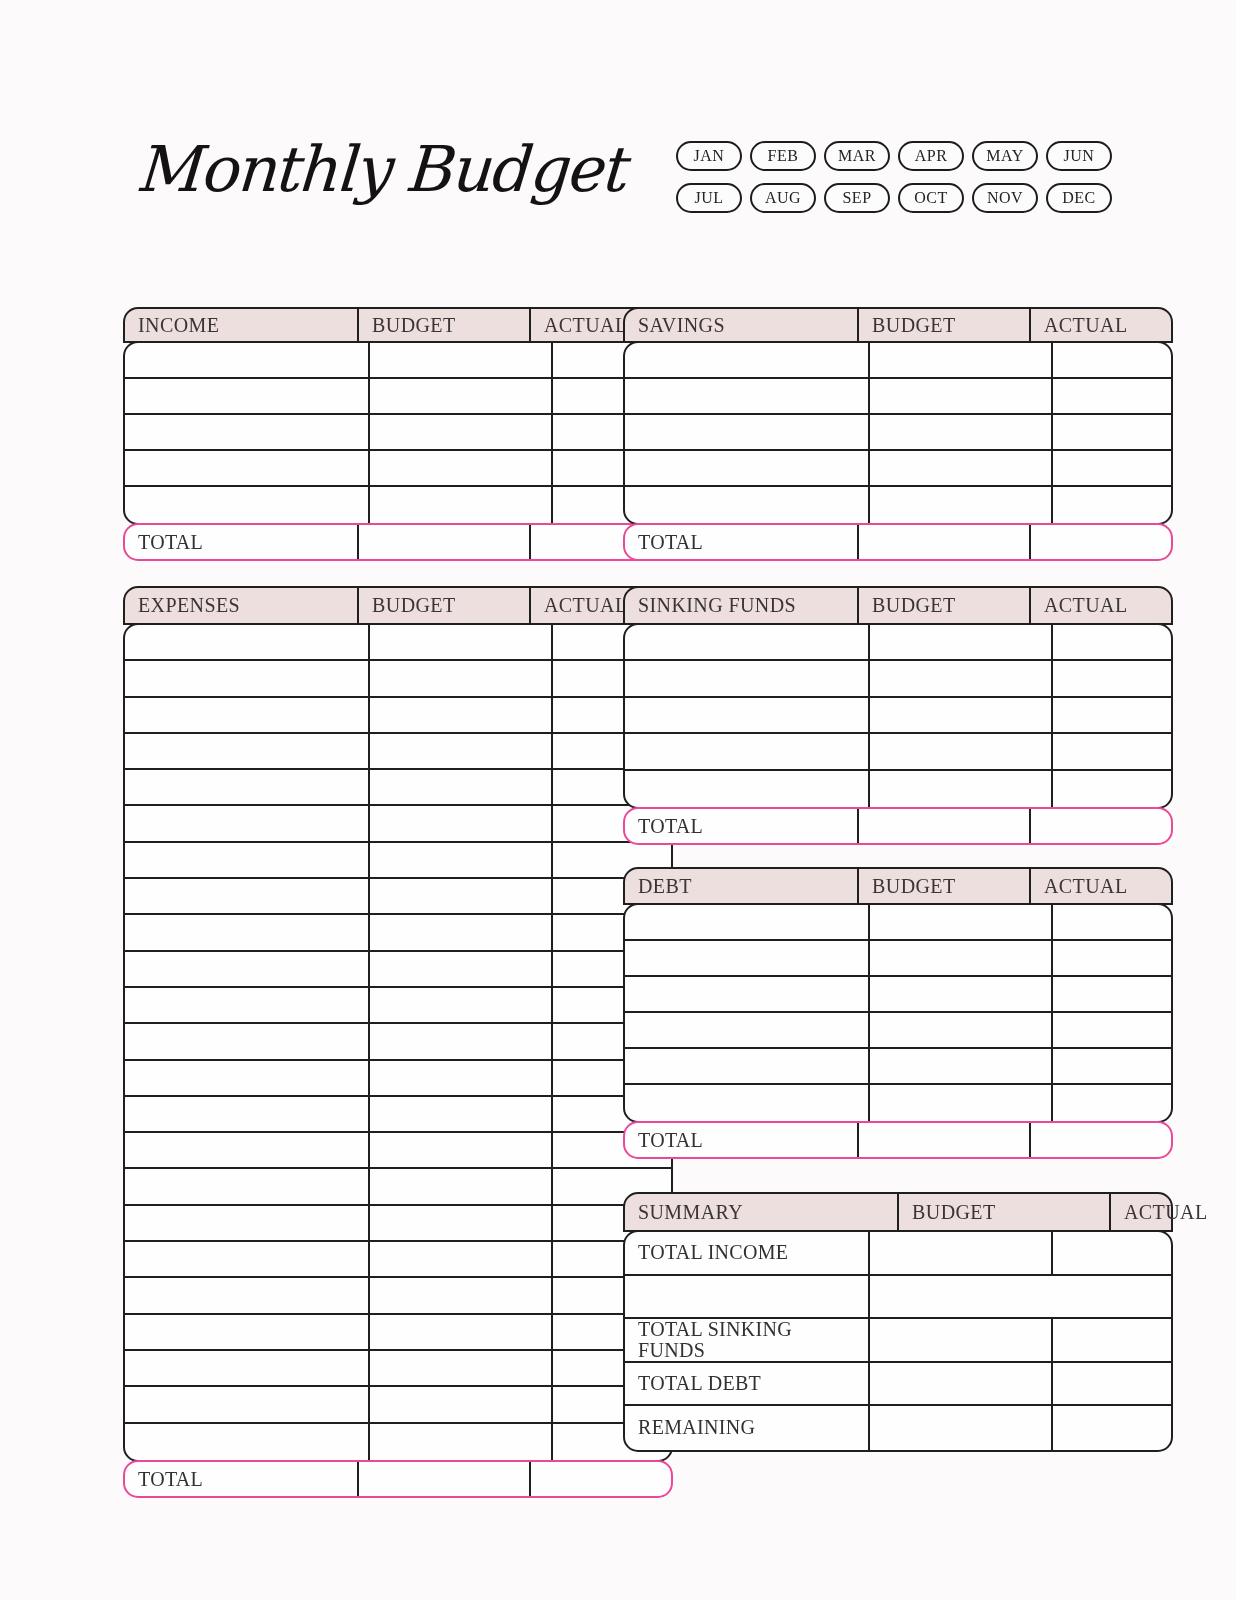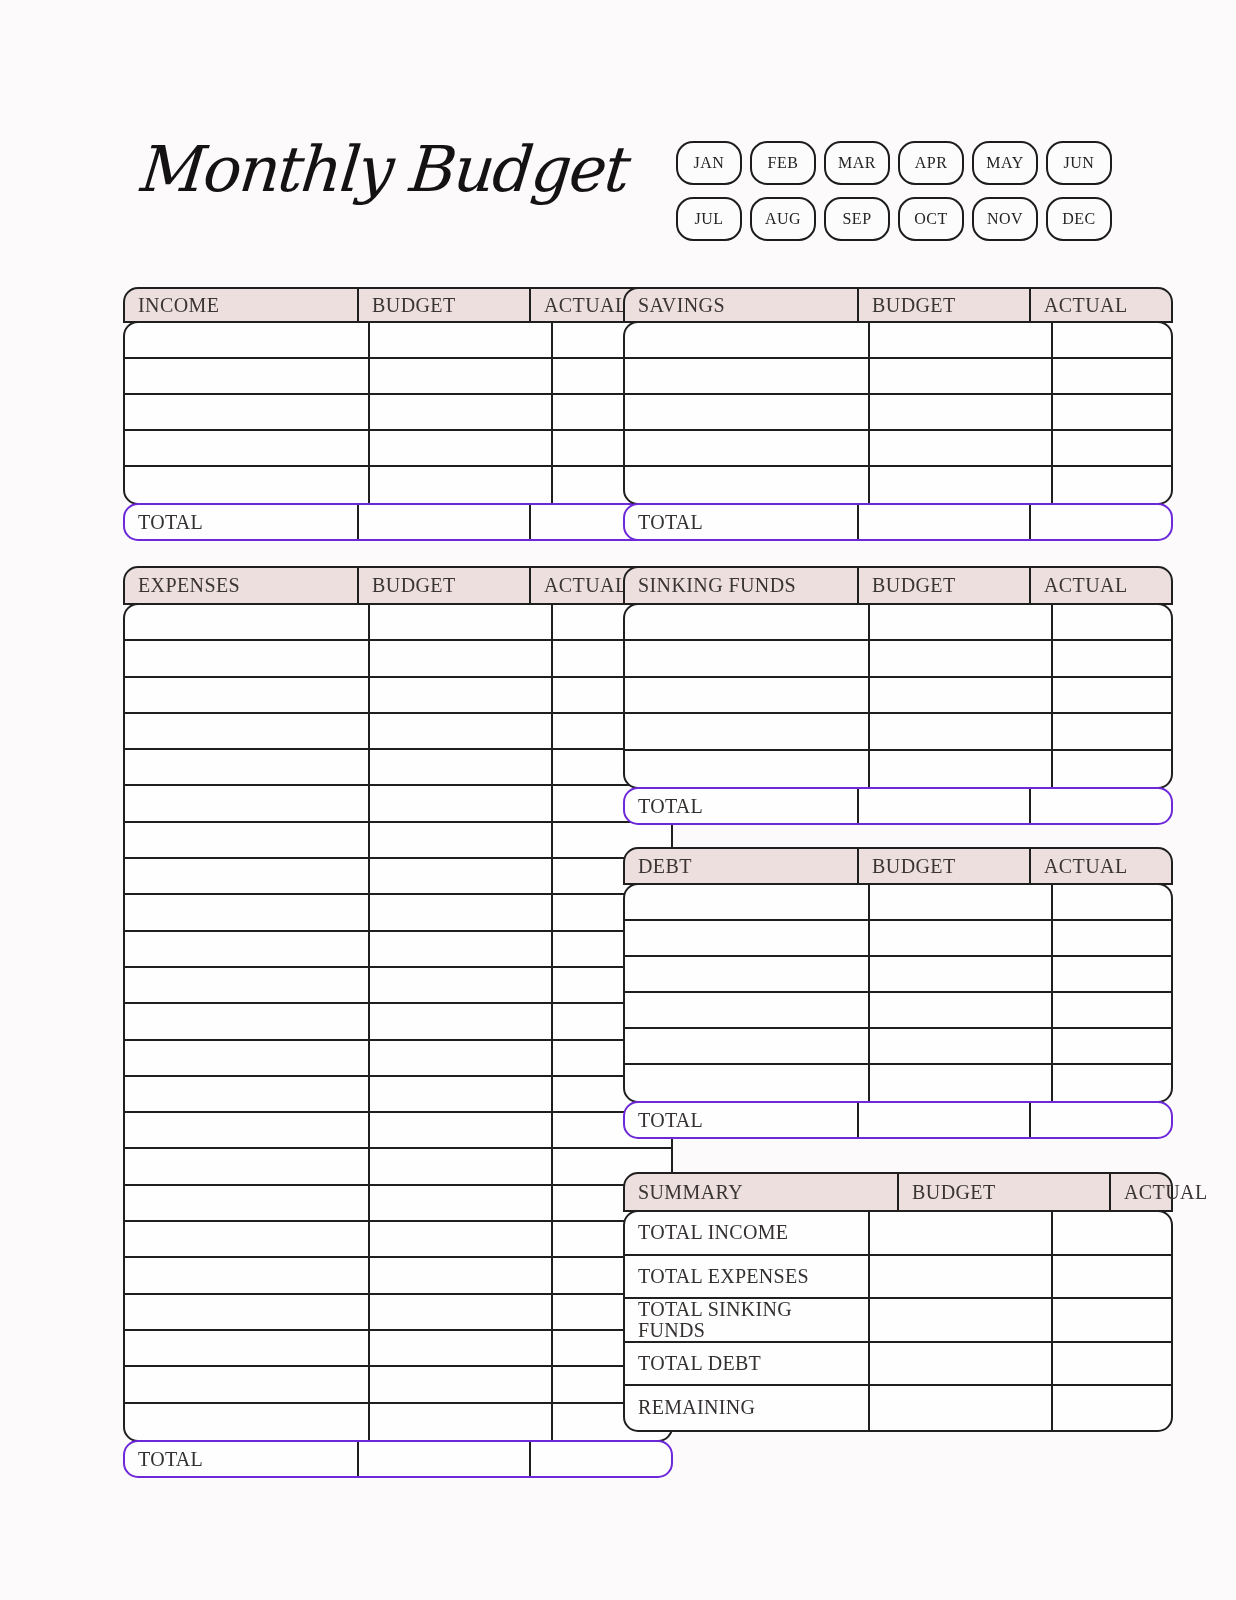--- a/index.html
+++ b/index.html
@@ -14,46 +14,46 @@
     position:absolute; left:105px; top:104px; width:560px; height:130px;
     display:flex; align-items:center; justify-content:center;
     font-family:"DejaVu Serif","Liberation Serif",serif;
     font-style:italic; font-size:63px; letter-spacing:-2px;
     color:#141212; transform:skewX(-6deg); white-space:nowrap;
   }
   
   .months{position:absolute; left:676px; top:141px; display:flex; flex-direction:column; gap:12px;}
   .month-row{display:flex; gap:8px;}
   .pill{
-    width:66px; height:44px; box-sizing:border-box;
+    width:66px; height:30px; box-sizing:border-box;
     border:2px solid #1c1c1c; border-radius:17px; background:#fdfcfc;
     display:flex; align-items:center; justify-content:center;
     font-size:16px; letter-spacing:0.5px; color:#242222;
   }
   
-  .tbl{position:absolute; width:550px;}
+  .tbl{position:absolute; width:550px;margin-top:20px;}
   .grid3{display:grid; grid-template-columns:42.5% 31.5% 26%;}
   .thead{
     height:36px; box-sizing:border-box;
     background:#ecdfde; border:2px solid #1f1f1f; border-radius:15px 15px 0 0;
   }
   .hc{display:flex; align-items:center; padding-left:13px; box-sizing:border-box;
       font-size:20px; letter-spacing:0.4px; color:#3a3434; overflow:hidden;}
   .hc + .hc{border-left:2px solid #1f1f1f;}
   .tbody{
     margin-top:-2px; background:#fefefe;
     border:2px solid #1f1f1f; border-radius:15px; overflow:hidden;
   }
   .trow{height:36px; box-sizing:border-box; border-bottom:2px solid #1f1f1f;gap:11px;}
   .trow:last-child{border-bottom:none;}
   .tc{box-sizing:border-box; overflow:hidden;}
   .tc + .tc{border-left:2px solid #1f1f1f;}
   .ttotal{
     margin-top:-2px; height:38px; box-sizing:border-box; background:#fefefe;
-    border:2px solid #6d28d9; border-radius:15px;
+    border:2px solid #ec4899; border-radius:15px;
   }
   .label-cell{display:flex; align-items:center; padding-left:13px; padding-right:6px;
       font-size:20px; letter-spacing:0.3px; color:#33302f; line-height:1.03;}
   
   #t-income  {left:123px; top:287px;}
   #t-expenses{left:123px; top:566px;}
   #t-savings {left:623px; top:287px;}
   #t-sinking {left:623px; top:566px;}
   #t-debt    {left:623px; top:847px;}
   #t-summary {left:623px; top:1172px;}
@@ -391,21 +391,20 @@
       <div class="hc">BUDGET</div>
       <div class="hc">ACTUAL</div>
     </div>
     <div class="tbody">
       <div class="trow grid3">
         <div class="tc label-cell">TOTAL INCOME</div>
         <div class="tc"></div>
         <div class="tc"></div>
       </div>
       <div class="trow grid3">
-        <div class="tc label-cell">TOTAL EXPENSES</div>
         <div class="tc"></div>
         <div class="tc"></div>
       </div>
       <div class="trow grid3">
         <div class="tc label-cell">TOTAL SINKING FUNDS</div>
         <div class="tc"></div>
         <div class="tc"></div>
       </div>
       <div class="trow grid3">
         <div class="tc label-cell">TOTAL DEBT</div>

